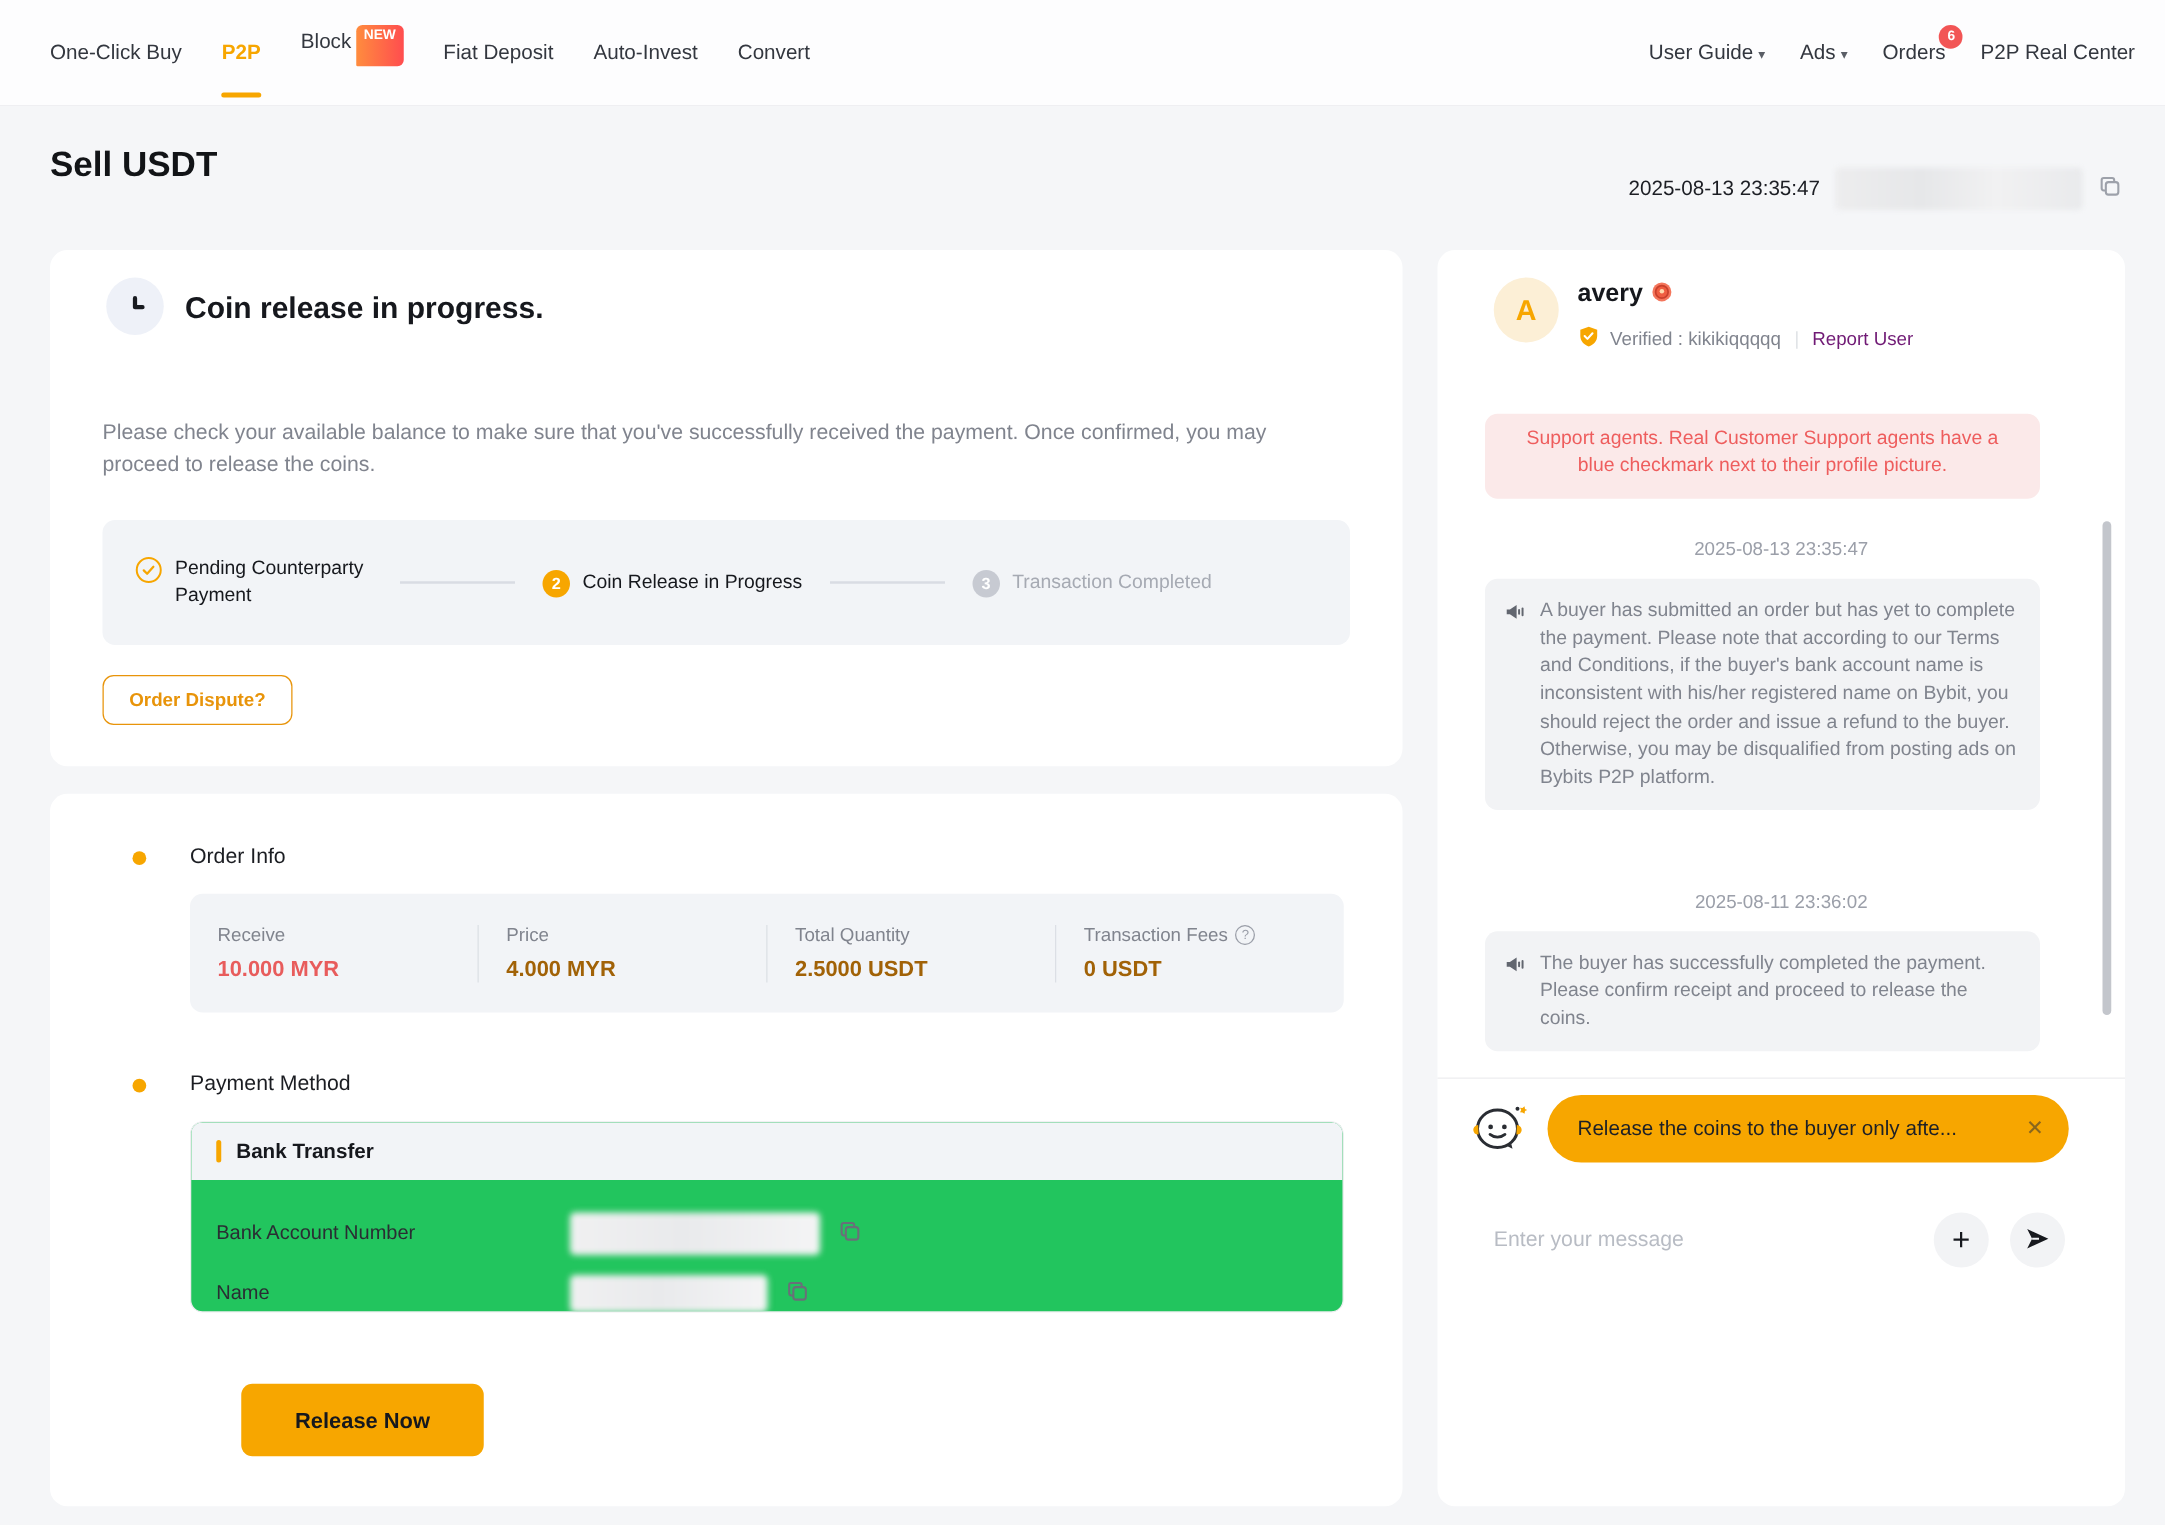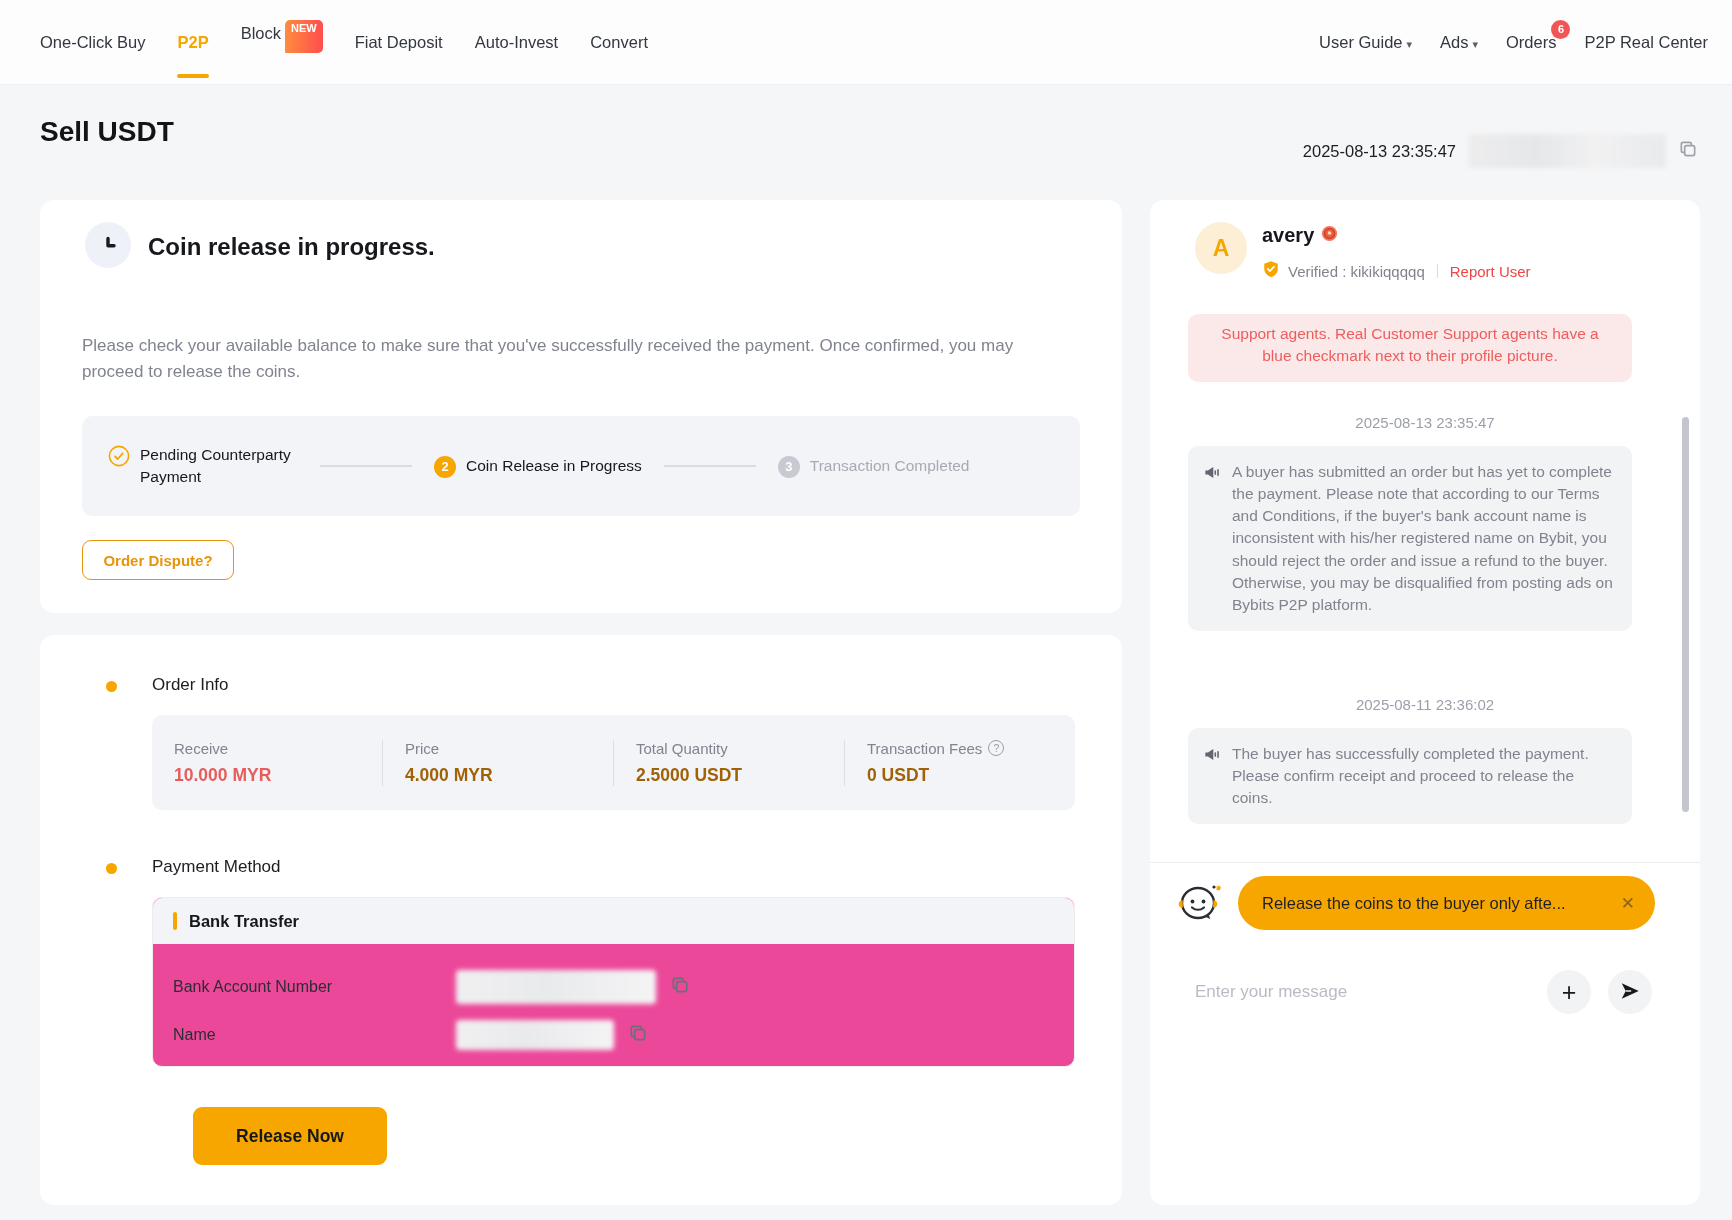--- a/index.html
+++ b/index.html
@@ -50,43 +50,43 @@
   
   .sec-dot { position:absolute; width:11px; height:11px; border-radius:50%; background:#f7a600; }
   .sec-title { position:absolute; font-size:17px; font-weight:500; color:#1b1d22; }
   .info-box { position:absolute; left:112px; top:80px; width:923px; height:95px; background:#f2f4f7; border-radius:10px; display:flex; align-items:center; }
   .info-col { flex:1; padding-left:22px; position:relative; }
   .info-col + .info-col { border-left:1px solid #dcdfe5; }
   .info-label { font-size:15px; color:#80848e; display:flex; align-items:center; gap:6px; }
   .info-value { margin-top:8px; font-size:17.5px; font-weight:600; color:#a16207; }
   .info-value.danger { color:#e85c5c; }
   .help-circle { width:16px; height:16px; border:1.2px solid #9a9ea8; border-radius:50%; color:#9a9ea8; font-size:10.5px; display:inline-flex; align-items:center; justify-content:center; }
-  .pay-box { position:absolute; left:112px; top:262px; width:923px; height:170px; border:1px solid #ededf0; border-radius:10px; overflow:hidden; background:#ec4899; }
+  .pay-box { position:absolute; left:112px; top:262px; width:923px; height:153px; border:1px solid #ededf0; border-radius:10px; overflow:hidden; background:#22c55e; }
   .pay-head { height:46px; background:#f2f4f7; display:flex; align-items:center; padding-left:20px; }
   .pay-bar { width:4px; height:18px; border-radius:2px; background:#f7a600; margin-right:12px; }
   .pay-method { font-size:16.5px; font-weight:700; color:#16181d; }
   .pay-body { padding:26px 20px 0; }
   .pay-row { display:flex; align-items:center; margin-bottom:16px; }
   .pay-label { width:283px; font-size:16px; color:#2a2d33; }
   .pay-value-blur { width:158px; height:30px; border-radius:4px; background:linear-gradient(90deg,#f0f0f1,#e9eaec 45%,#f4f4f5); filter:blur(2.5px); margin-right:14px; }
   .pay-value-blur.wide { width:200px; height:34px; }
   .btn-row { position:absolute; left:112px; top:472px; display:flex; align-items:center; gap:24px;padding-left:41px; }
   .release-btn { width:194px; height:58px; background:#f7a600; border:none; border-radius:9px; font-size:17.5px; font-weight:700; color:#16181d; cursor:pointer; font-family:inherit; }
   .cancel-btn { width:214px; height:64px; background:#fff; border:3.5px solid #f26d6d; border-radius:11px; font-size:17.5px; font-weight:700; color:#16181d; cursor:pointer; font-family:inherit; }
 
   
   .avatar { position:absolute; left:45px; top:22px; width:52px; height:52px; border-radius:50%; background:#fcefd6; color:#f7a600; font-size:23px; font-weight:700; display:flex; align-items:center; justify-content:center; }
   .chat-name-row { position:absolute; left:112px; top:24px; display:flex; align-items:center; gap:7px; }
   .chat-name { font-size:20px; font-weight:700; color:#16181d; }
   .verified-row { position:absolute; left:112px; top:60px; display:flex; align-items:center; gap:8px; }
   .verified-text { font-size:15px; color:#80848e; }
   .v-sep { width:1px; height:14px; background:#d8dbe0; margin:0 4px; }
-  .report-link { font-size:15px; font-weight:500; color:#ef4444; cursor:pointer; text-decoration:none; }
-
-  .chat-body { position:absolute; top:110px; left:0; width:100%; height:550px; overflow:hidden; }
+  .report-link { font-size:15px; font-weight:500; color:#701a75; cursor:pointer; text-decoration:none; }
+
+  .chat-body { position:absolute; top:127px; left:0; width:100%; height:550px; overflow:hidden; }
   .warn-bubble { position:absolute; left:38px; top:4px; width:444px; border-radius:10px; background:#fbe9e9; color:#ee5d5d; font-size:15.5px; line-height:1.45; text-align:center; padding:9px 26px 14px; }
   .chat-ts { position:absolute; left:0; width:100%; text-align:center; font-size:15px; color:#9b9fa9; }
   .msg-bubble { position:absolute; left:38px; width:444px; background:#f2f3f5; border-radius:10px; padding:15px 16px 15px 15px; display:flex; gap:10px; }
   .msg-text { font-size:15.5px; line-height:1.43; color:#80848e; }
   .mega-wrap { flex:0 0 19px; margin-top:2px; }
   .chat-scrollbar { position:absolute; left:532px; top:217px; width:7px; height:395px; border-radius:4px; background:#c3c6cc; }
   .chat-divider { position:absolute; left:0; top:662px; width:100%; height:1px; background:#ededf0; }
 
   .bot-row { position:absolute; left:0; top:672px; width:100%; height:64px; }
   .bot-wrap { position:absolute; left:20px; top:2px; }

